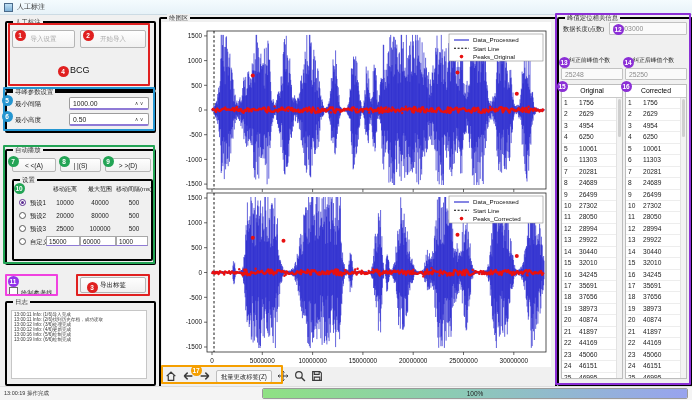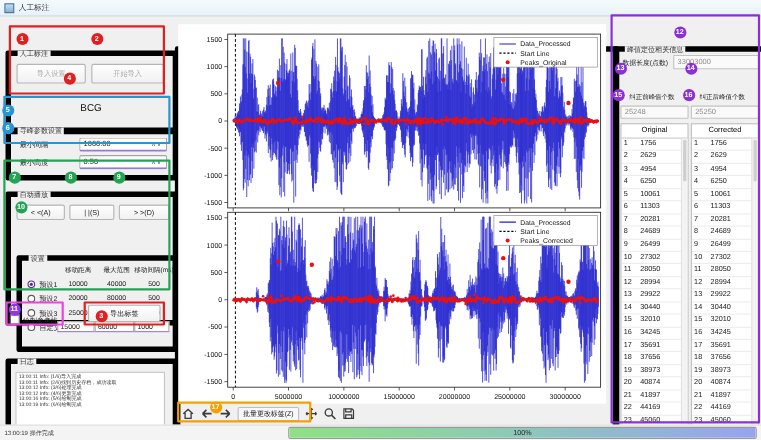--- a/index.html
+++ b/index.html
@@ -1,21 +1,21 @@
 <!DOCTYPE html>
 <html><head>
 <meta charset="utf-8">
 <style>
   html,body{margin:0;padding:0;}
   body{font-family:"Liberation Sans",sans-serif;}
   #app{position:relative;width:692px;height:400px;background:#f0f0f0;overflow:hidden;font-family:"Liberation Sans",sans-serif;color:#222;}
   .titlebar{position:absolute;left:0;top:0;width:692px;height:14px;background:linear-gradient(#f4fbfe,#e7f2f8);border-bottom:1px solid #ccdbe4;display:flex;align-items:center;}
   .appicon{width:7px;height:7px;margin-left:4px;border:1px solid #4a6a8a;background:linear-gradient(#bfe0f5,#7fb2d8);}
   .apptitle{font-size:7px;margin-left:4px;color:#333;}
-  .grp{position:absolute;border:5px solid #000000;border-radius:2px;margin-top:25px;}
+  .grp{position:absolute;border:2px solid #000000;border-radius:2px;}
   .gt{position:absolute;top:-5px;left:6px;background:#f0f0f0;padding:0 2px;font-size:6.4px;color:#333;white-space:nowrap;line-height:8px;}
   .btn{position:absolute;border:1px solid #b5b5b5;border-radius:2px;background:linear-gradient(#fefefe,#f1f1f1);font-size:6.5px;color:#222;font-family:inherit;text-align:center;cursor:default;}
   .btn.disabled{color:#a9a9a9;}
   .lbl{position:absolute;font-size:6.5px;color:#222;white-space:nowrap;}
   .spin{position:absolute;background:#fff;border:1px solid #9c9c9c;border-bottom:2px solid #8f7ad6;border-radius:2px;display:flex;align-items:center;font-size:6.8px;padding:0 3px;box-sizing:border-box;}
   .spinval{flex:1;}
   .spinarrows{font-size:5px;color:#444;letter-spacing:1.5px;}
   .phead{position:absolute;top:4px;font-size:6px;text-align:center;white-space:nowrap;color:#222;}
   .prow{position:absolute;left:0;width:100%;height:13px;}
   .radio{position:absolute;left:5px;top:2px;width:7px;height:7px;border:1px solid #5a5a5a;border-radius:50%;background:#fff;box-sizing:border-box;}

